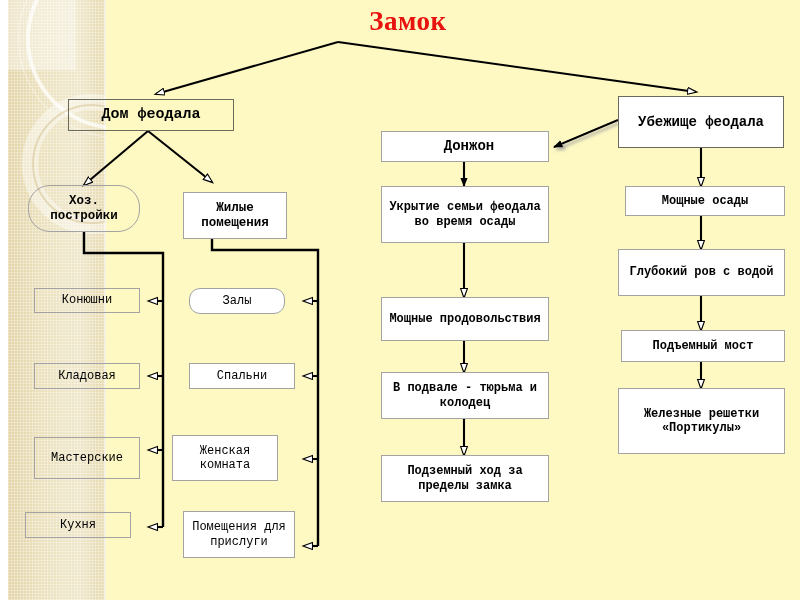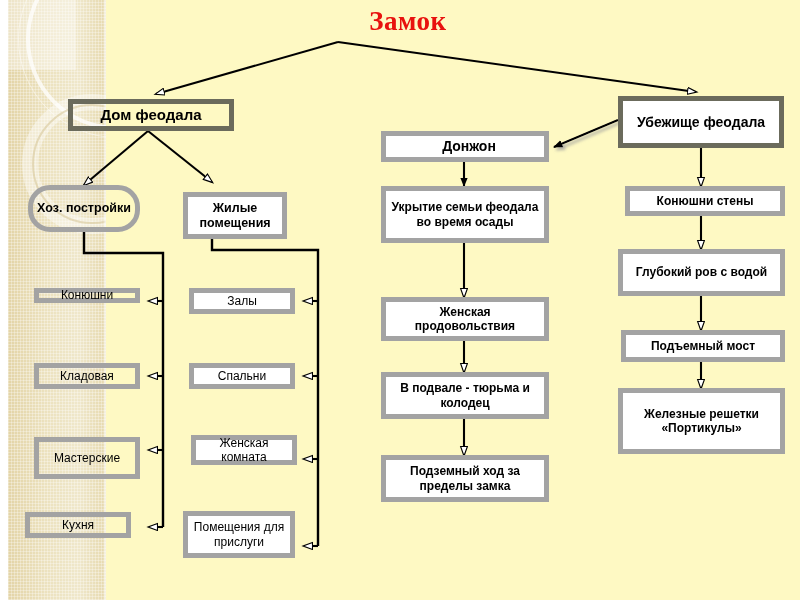--- a/index.html
+++ b/index.html
@@ -93,29 +93,29 @@
     font-weight: bold;
     font-size: 27px;
     color: #e8120e;
     letter-spacing: .5px;
   }
 
   
   .node {
     position: absolute;
     box-sizing: border-box;
-    border: 5px solid #a3a3a3;
+    border: 1px solid #a3a3a3;
     background: rgba(255,255,255,0);
     display: flex;
     align-items: center;
     justify-content: center;
     text-align: center;
     line-height: 1.17;
     color: #000000;
-    font-family: Liberation Sans, sans-serif;
+    font-family: Liberation Mono, monospace;
   }
   .node.opaque { background: #ffffff; }
   .node .lbl { display: block; padding: 0 3px; }
 
   .n-lvl1 { font-size: 15px; font-weight: bold; border-color: #6b6b5c; }
   .n-lvl2 { font-size: 12.5px; font-weight: bold; }
   .n-leaf { font-size: 12px; font-weight: normal; }
   .n-mid  { font-size: 12px; font-weight: bold; }
   .n-right{ font-size: 12px; font-weight: bold; }
 </style>
@@ -211,61 +211,61 @@
     <span class="lbl">Убежище&nbsp;феодала</span>
   </div>
 
   <div class="node n-lvl2" style="left:20px; top:185px; width:112px; height:47px;border-radius:22px;">
     <span class="lbl">Хоз. постройки</span>
   </div>
   <div class="node n-lvl2 opaque" style="left:175px; top:192px; width:104px; height:47px;">
     <span class="lbl">Жилые помещения</span>
   </div>
 
-  <div class="node n-leaf" style="left:26px; top:288px; width:106px; height:15px;text-align:right;">
+  <div class="node n-leaf" style="left:26px; top:288px; width:106px; height:25px;text-align:right;">
     <span class="lbl">Конюшни</span>
   </div>
   <div class="node n-leaf" style="left:26px; top:363px; width:106px; height:26px;">
     <span class="lbl">Кладовая</span>
   </div>
   <div class="node n-leaf" style="left:26px; top:437px; width:106px; height:42px;">
     <span class="lbl">Мастерские</span>
   </div>
   <div class="node n-leaf" style="left:17px; top:512px; width:106px; height:26px;">
     <span class="lbl">Кухня</span>
   </div>
 
-  <div class="node n-leaf opaque" style="left:181px; top:288px; width:106px; height:26px;">
+  <div class="node n-leaf opaque" style="left:181px; top:288px; width:96px; height:26px;border-radius:11px;">
     <span class="lbl">Залы</span>
   </div>
   <div class="node n-leaf opaque" style="left:181px; top:363px; width:106px; height:26px;text-align:right;">
     <span class="lbl">Спальни</span>
   </div>
-  <div class="node n-leaf opaque" style="left:183px; top:435px; width:106px; height:30px;">
+  <div class="node n-leaf opaque" style="left:164px; top:435px; width:106px; height:46px;">
     <span class="lbl">Женская комната</span>
   </div>
   <div class="node n-leaf opaque" style="left:175px; top:511px; width:112px; height:47px;">
     <span class="lbl">Помещения для прислуги</span>
   </div>
 
   <div class="node n-mid opaque" style="left:373px; top:186px; width:168px; height:57px;">
     <span class="lbl">Укрытие семьи феодала во время осады</span>
   </div>
   <div class="node n-mid opaque" style="left:373px; top:297px; width:168px; height:44px;">
-    <span class="lbl">Женская продовольствия</span>
+    <span class="lbl">Мощные продовольствия</span>
   </div>
   <div class="node n-mid opaque" style="left:373px; top:372px; width:168px; height:47px;">
     <span class="lbl">В подвале - тюрьма и колодец</span>
   </div>
   <div class="node n-mid opaque" style="left:373px; top:455px; width:168px; height:47px;justify-content:center;">
     <span class="lbl">Подземный ход за пределы замка</span>
   </div>
 
   <div class="node n-right opaque" style="left:617px; top:186px; width:160px; height:30px;">
-    <span class="lbl">Конюшни стены</span>
+    <span class="lbl">Мощные осады</span>
   </div>
   <div class="node n-right opaque" style="left:610px; top:249px; width:167px; height:47px;">
     <span class="lbl">Глубокий ров с водой</span>
   </div>
   <div class="node n-right opaque" style="left:613px; top:330px; width:164px; height:32px;">
     <span class="lbl">Подъемный мост</span>
   </div>
   <div class="node n-right opaque" style="left:610px; top:388px; width:167px; height:66px;">
     <span class="lbl">Железные решетки «Портикулы»</span>
   </div>

